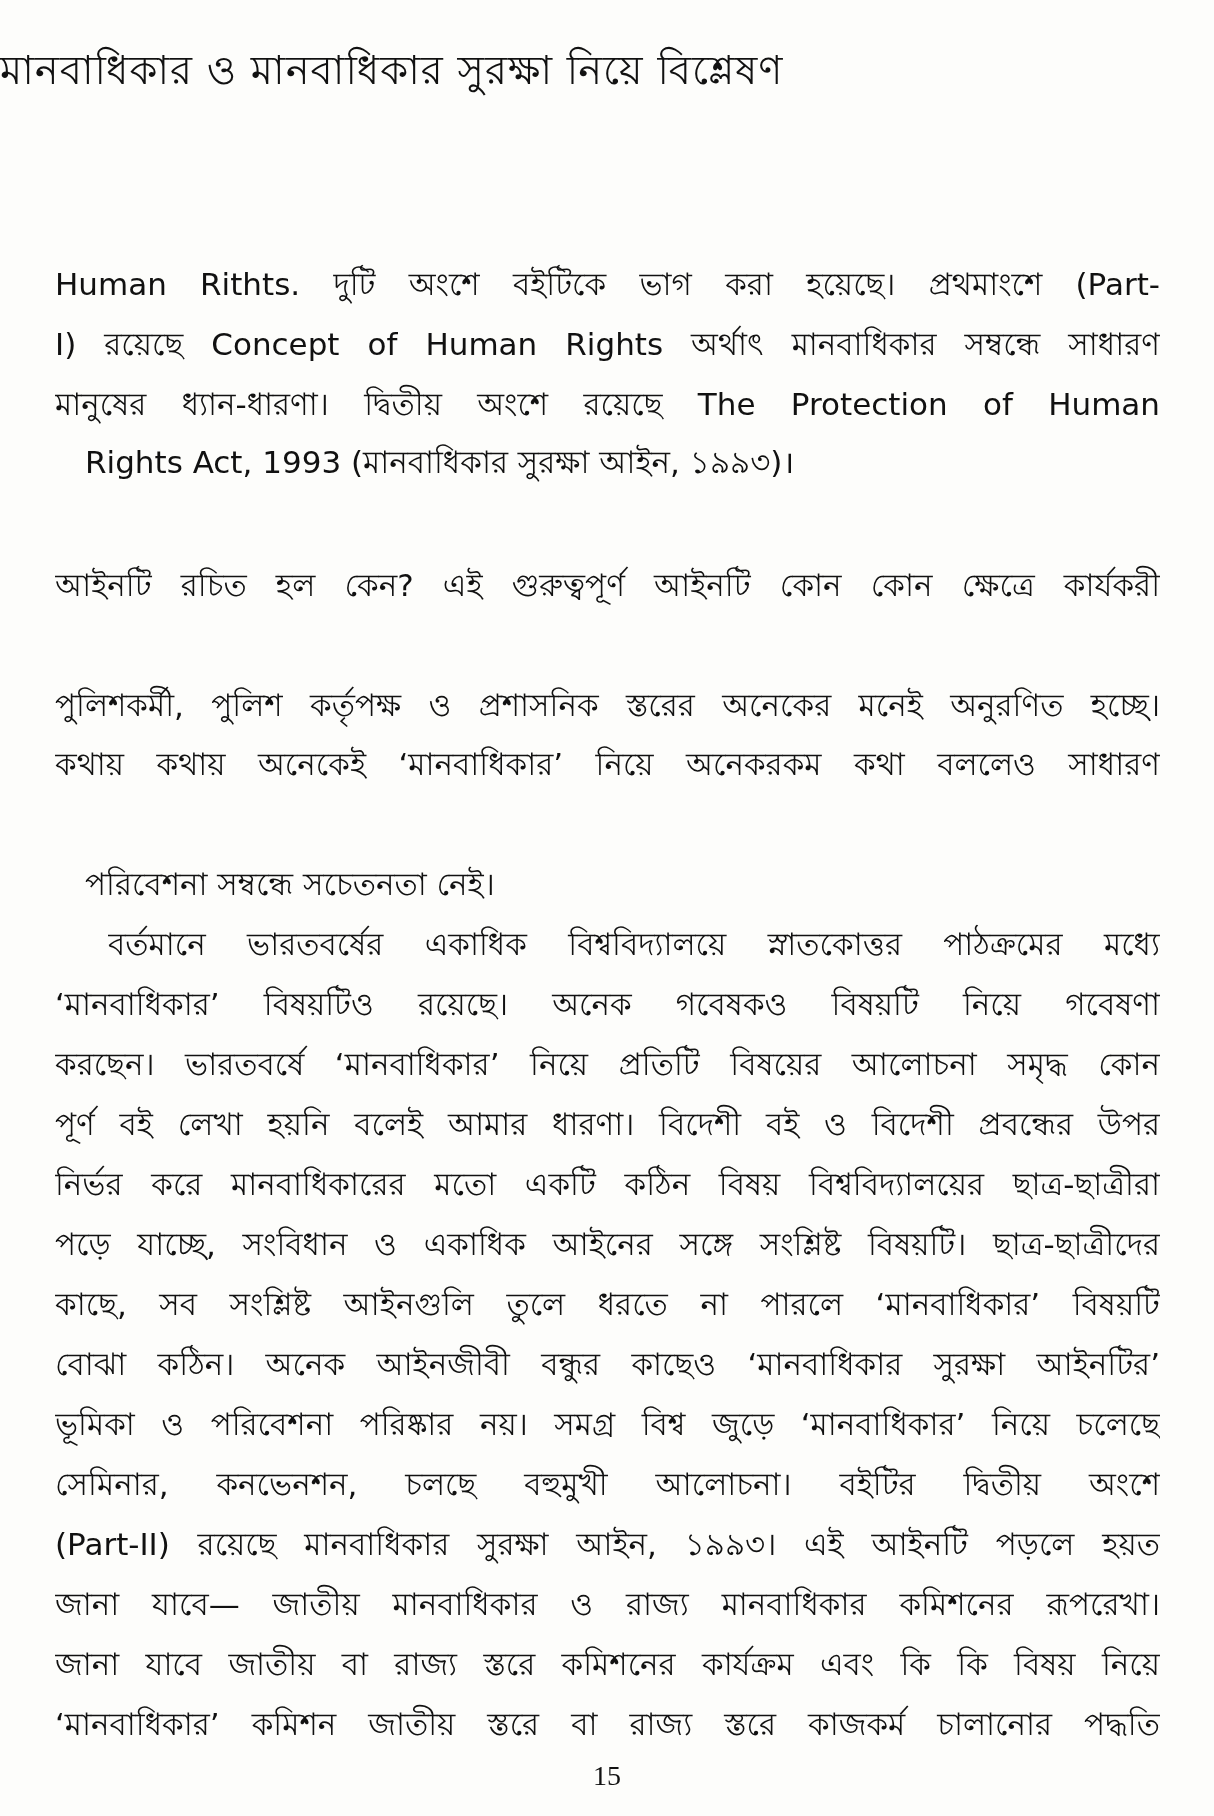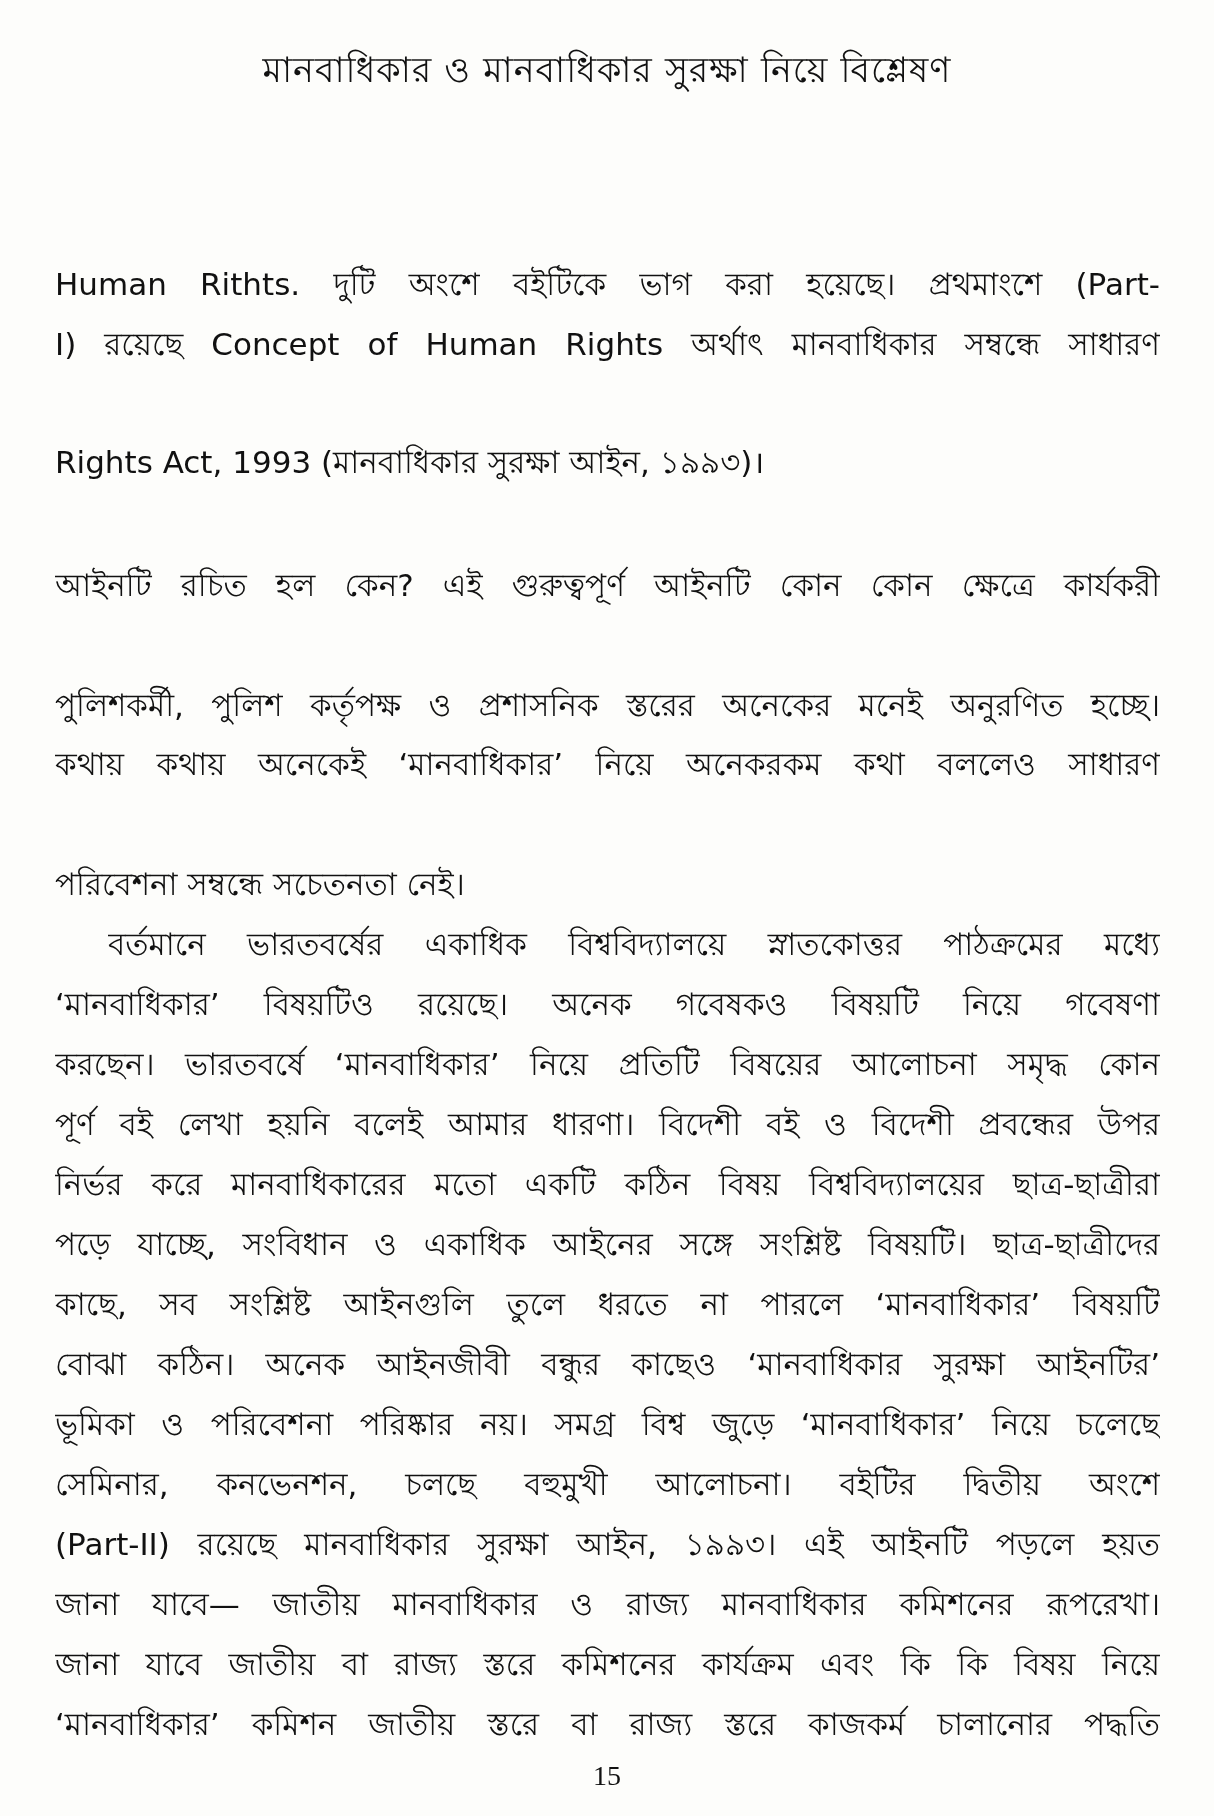--- a/index.html
+++ b/index.html
@@ -6,47 +6,48 @@
   body {
     width: 1214px; height: 1816px;
     background: #fdfdfb;
     position: relative; overflow: hidden;
     color: #111;
     font-family: "DejaVu Serif", "Liberation Serif", serif;
   }
   .page { position: absolute; left: 0; top: 0; width: 1214px; height: 1816px; }
   .title {
     position: absolute; left: 0; width: 1214px; top: 40px;
-    text-align: center; font-size: 35px; line-height: 60px;
+    text-align: left; font-size: 40px; line-height: 60px;
     font-family: "DejaVu Sans", "Liberation Sans", sans-serif;
     letter-spacing: 1px;
   }
   .line {
     position: absolute; left: 55px; width: 1105px;
     font-size: 31px; line-height: 56px; height: 56px;
     white-space: nowrap; overflow: hidden;
     text-align: justify; text-align-last: justify;
     font-family: "DejaVu Sans", "Liberation Sans", sans-serif;
   }
   .line.indent { left: 108px; width: 1052px; }
-  .line.last { text-align-last: left; }
+  .line.last { text-align-last: left; margin-left: 30px; }
   .pageno {
     position: absolute; left: 0; width: 1214px; top: 1738px;
     text-align: center; font-size: 28px; line-height: 36px;
     font-family: "Liberation Serif", serif;
   }
 </style>
 </head>
 <body>
 
 <div class="page">
   <div class="title">মানবাধিকার ও মানবাধিকার সুরক্ষা নিয়ে বিশ্লেষণ</div>
 
   <div class="line" style="top:256px">Human Rithts. দুটি অংশে বইটিকে ভাগ করা হয়েছে। প্রথমাংশে (Part-</div>
   <div class="line" style="top:316px">I) রয়েছে Concept of Human Rights অর্থাৎ মানবাধিকার সম্বন্ধে সাধারণ</div>
+  <div class="line" style="top:376px">মানুষের ধ্যান-ধারণা। দ্বিতীয় অংশে রয়েছে The Protection of Human</div>
   <div class="line last" style="top:434px">Rights Act, 1993 (মানবাধিকার সুরক্ষা আইন, ১৯৯৩)।</div>
 
   <div class="line" style="top:557px">আইনটি রচিত হল কেন? এই গুরুত্বপূর্ণ আইনটি কোন কোন ক্ষেত্রে কার্যকরী</div>
   <div class="line" style="top:677px">পুলিশকর্মী, পুলিশ কর্তৃপক্ষ ও প্রশাসনিক স্তরের অনেকের মনেই অনুরণিত হচ্ছে।</div>
   <div class="line" style="top:736px">কথায় কথায় অনেকেই ‘মানবাধিকার’ নিয়ে অনেকরকম কথা বললেও সাধারণ</div>
   <div class="line last" style="top:856px">পরিবেশনা সম্বন্ধে সচেতনতা নেই।</div>
 
   <div class="line indent" style="top:916px">বর্তমানে ভারতবর্ষের একাধিক বিশ্ববিদ্যালয়ে স্নাতকোত্তর পাঠক্রমের মধ্যে</div>
   <div class="line" style="top:976px">‘মানবাধিকার’ বিষয়টিও রয়েছে। অনেক গবেষকও বিষয়টি নিয়ে গবেষণা</div>
   <div class="line" style="top:1036px">করছেন। ভারতবর্ষে ‘মানবাধিকার’ নিয়ে প্রতিটি বিষয়ের আলোচনা সমৃদ্ধ কোন</div>

